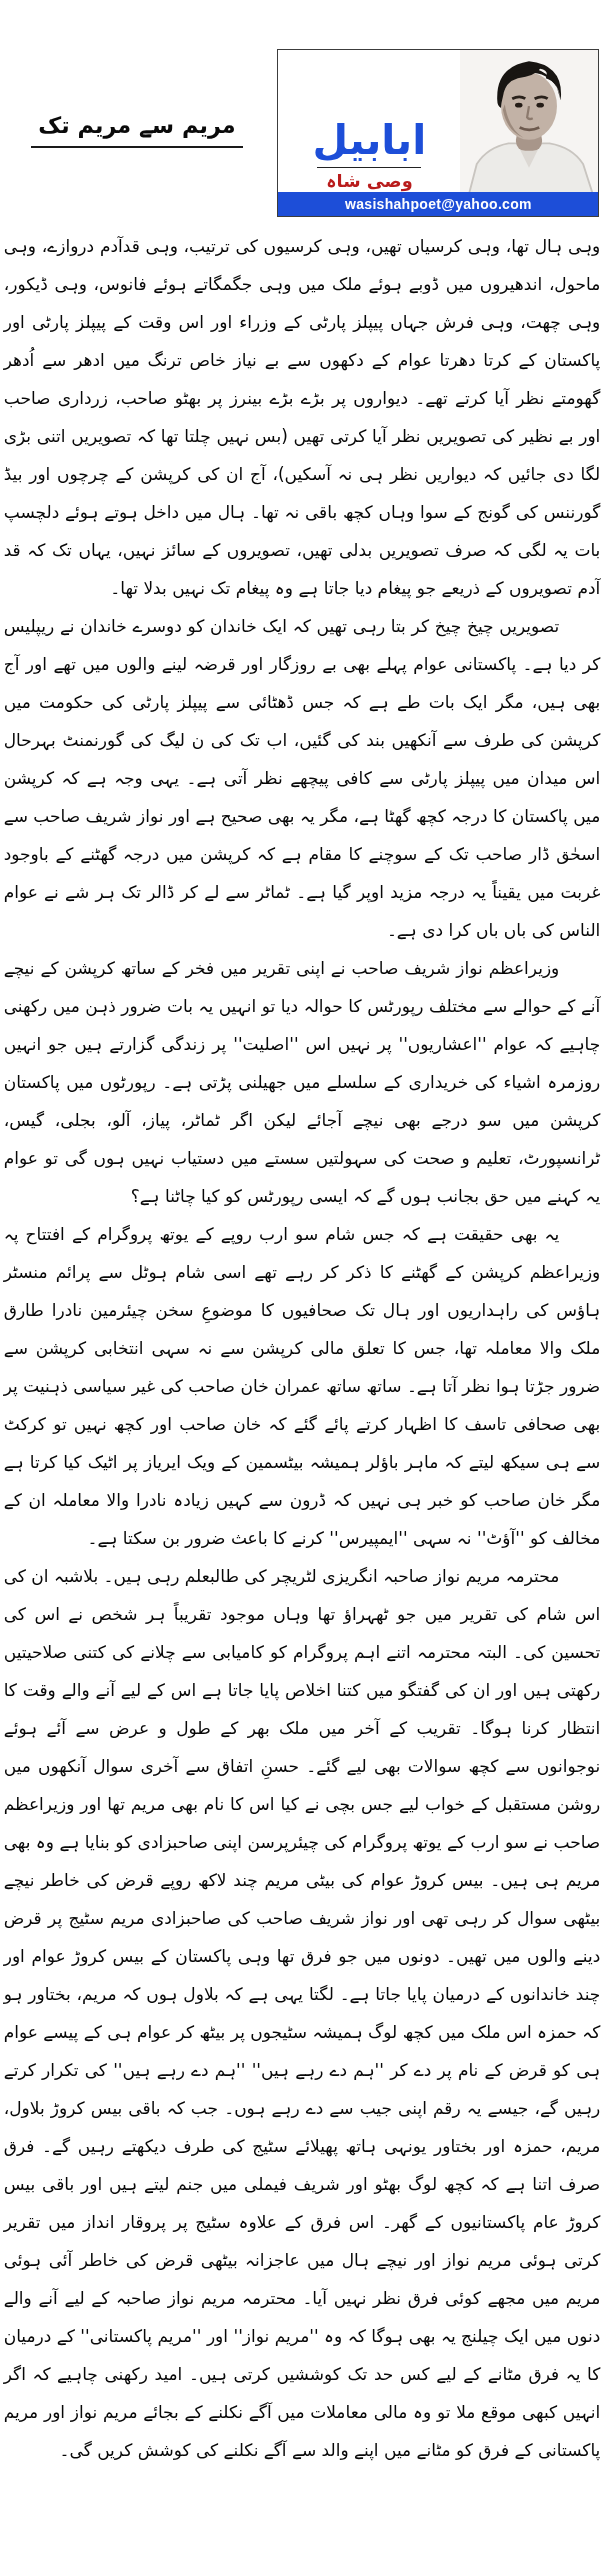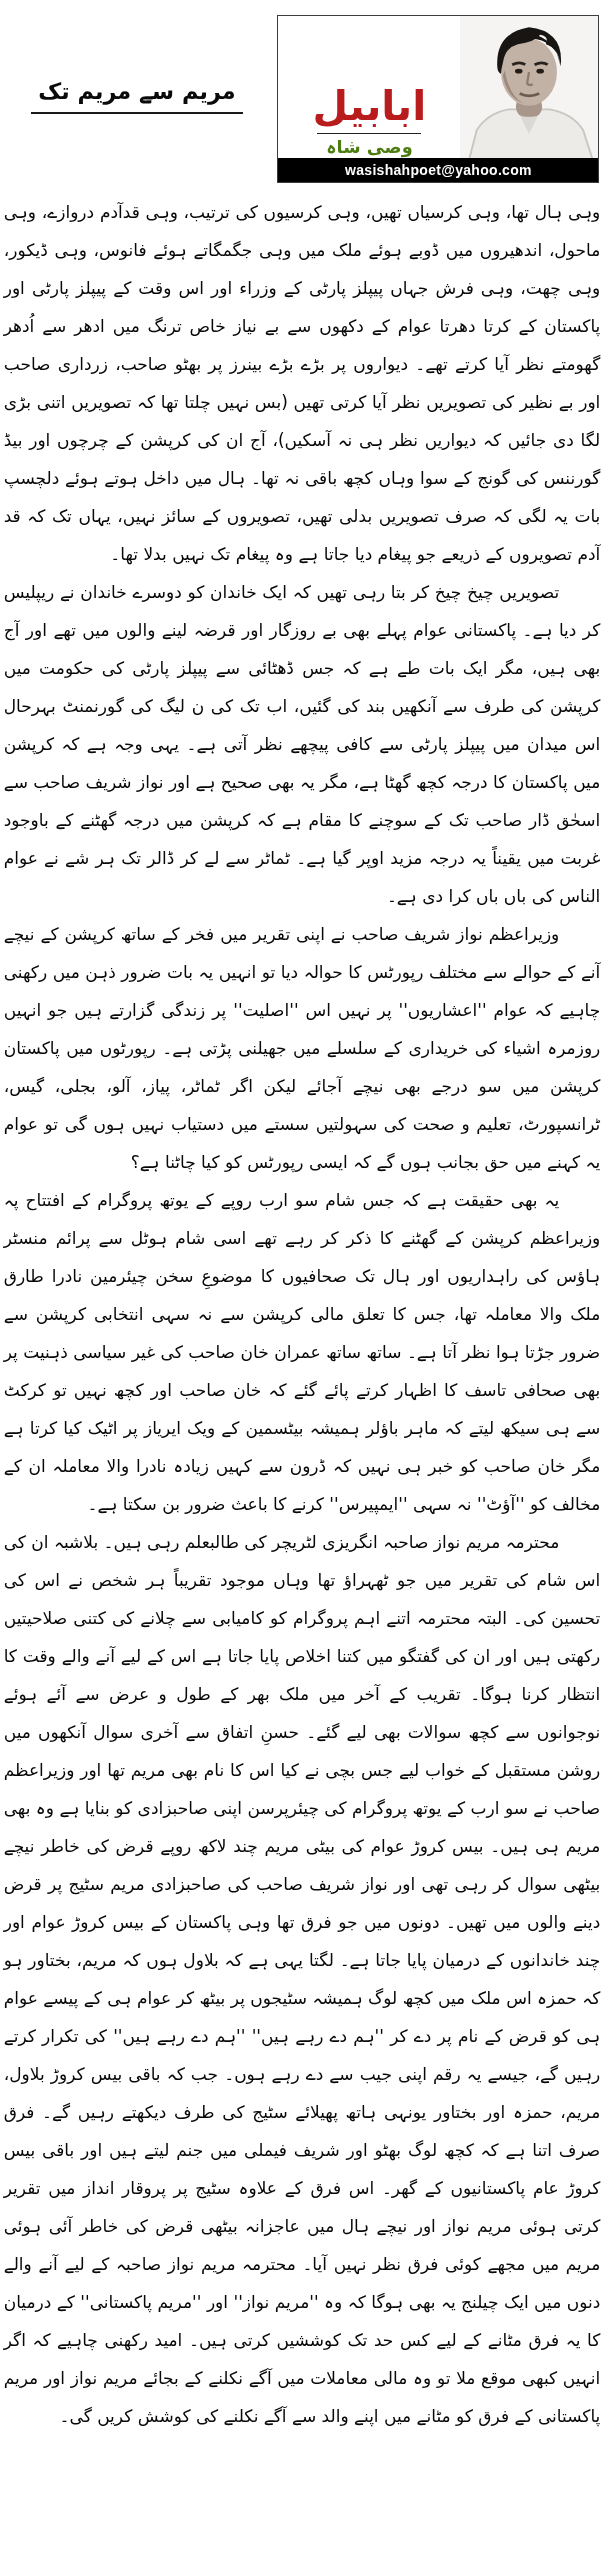--- a/index.html
+++ b/index.html
@@ -4,44 +4,44 @@
 <style>
   html,body{margin:0;padding:0;background:#ffffff;}
   .page{
     position:relative;
     width:606px;height:2576px;
     background:#ffffff;color:#000;
     overflow:hidden;
     font-family:"DejaVu Sans",sans-serif;
   }
   
-  .masthead{position:relative;height:191px;direction:ltr;}
+  .masthead{position:relative;height:191px;direction:ltr;margin-top:34px;}
   .author-box{
     position:absolute;top:15px;right:5.6px;
     width:322px;height:168px;
     border:0.9px solid #3c3c3c;background:#fff;
     box-sizing:border-box;
   }
   .box-inner{display:flex;height:143px;direction:ltr;}
   .box-left{
     flex:1;display:flex;flex-direction:column;
     align-items:center;justify-content:flex-end;
     padding-bottom:1.9px;
   }
   .column-name{
     font-size:41px;font-weight:bold;line-height:1.05;
-    color:#b91c1c;letter-spacing:-0.9px;
+    color:#1d4ed8;letter-spacing:-0.9px;
   }
   .rule{width:104px;border-top:1.9px solid #222;margin:5.6px 0 2.8px;}
-  .author-name{font-size:17.7px;font-weight:bold;color:#4d7c0f;}
+  .author-name{font-size:17.7px;font-weight:bold;color:#b91c1c;}
   .box-photo{width:138px;height:143px;overflow:hidden;background:#f5f3f1;}
   .box-photo svg{display:block;width:100%;height:100%;}
   .email-bar{
     position:absolute;left:0;right:0;bottom:0;height:24px;
-    background:#000000;color:#fefefe;
+    background:#1d4ed8;color:#fefefe;
     font-family:"Liberation Sans",sans-serif;
     font-weight:bold;font-size:14px;line-height:24px;
     text-align:center;letter-spacing:0.3px;
   }
   
   .title-wrap{position:absolute;top:78px;left:0;width:276px;text-align:center;}
   .article-title{
     display:inline-block;margin:0;
     font-size:22.4px;font-weight:bold;color:#0a0a0a;
     padding:0 7.5px 8.4px;border-bottom:2.8px solid #1a1a1a;

